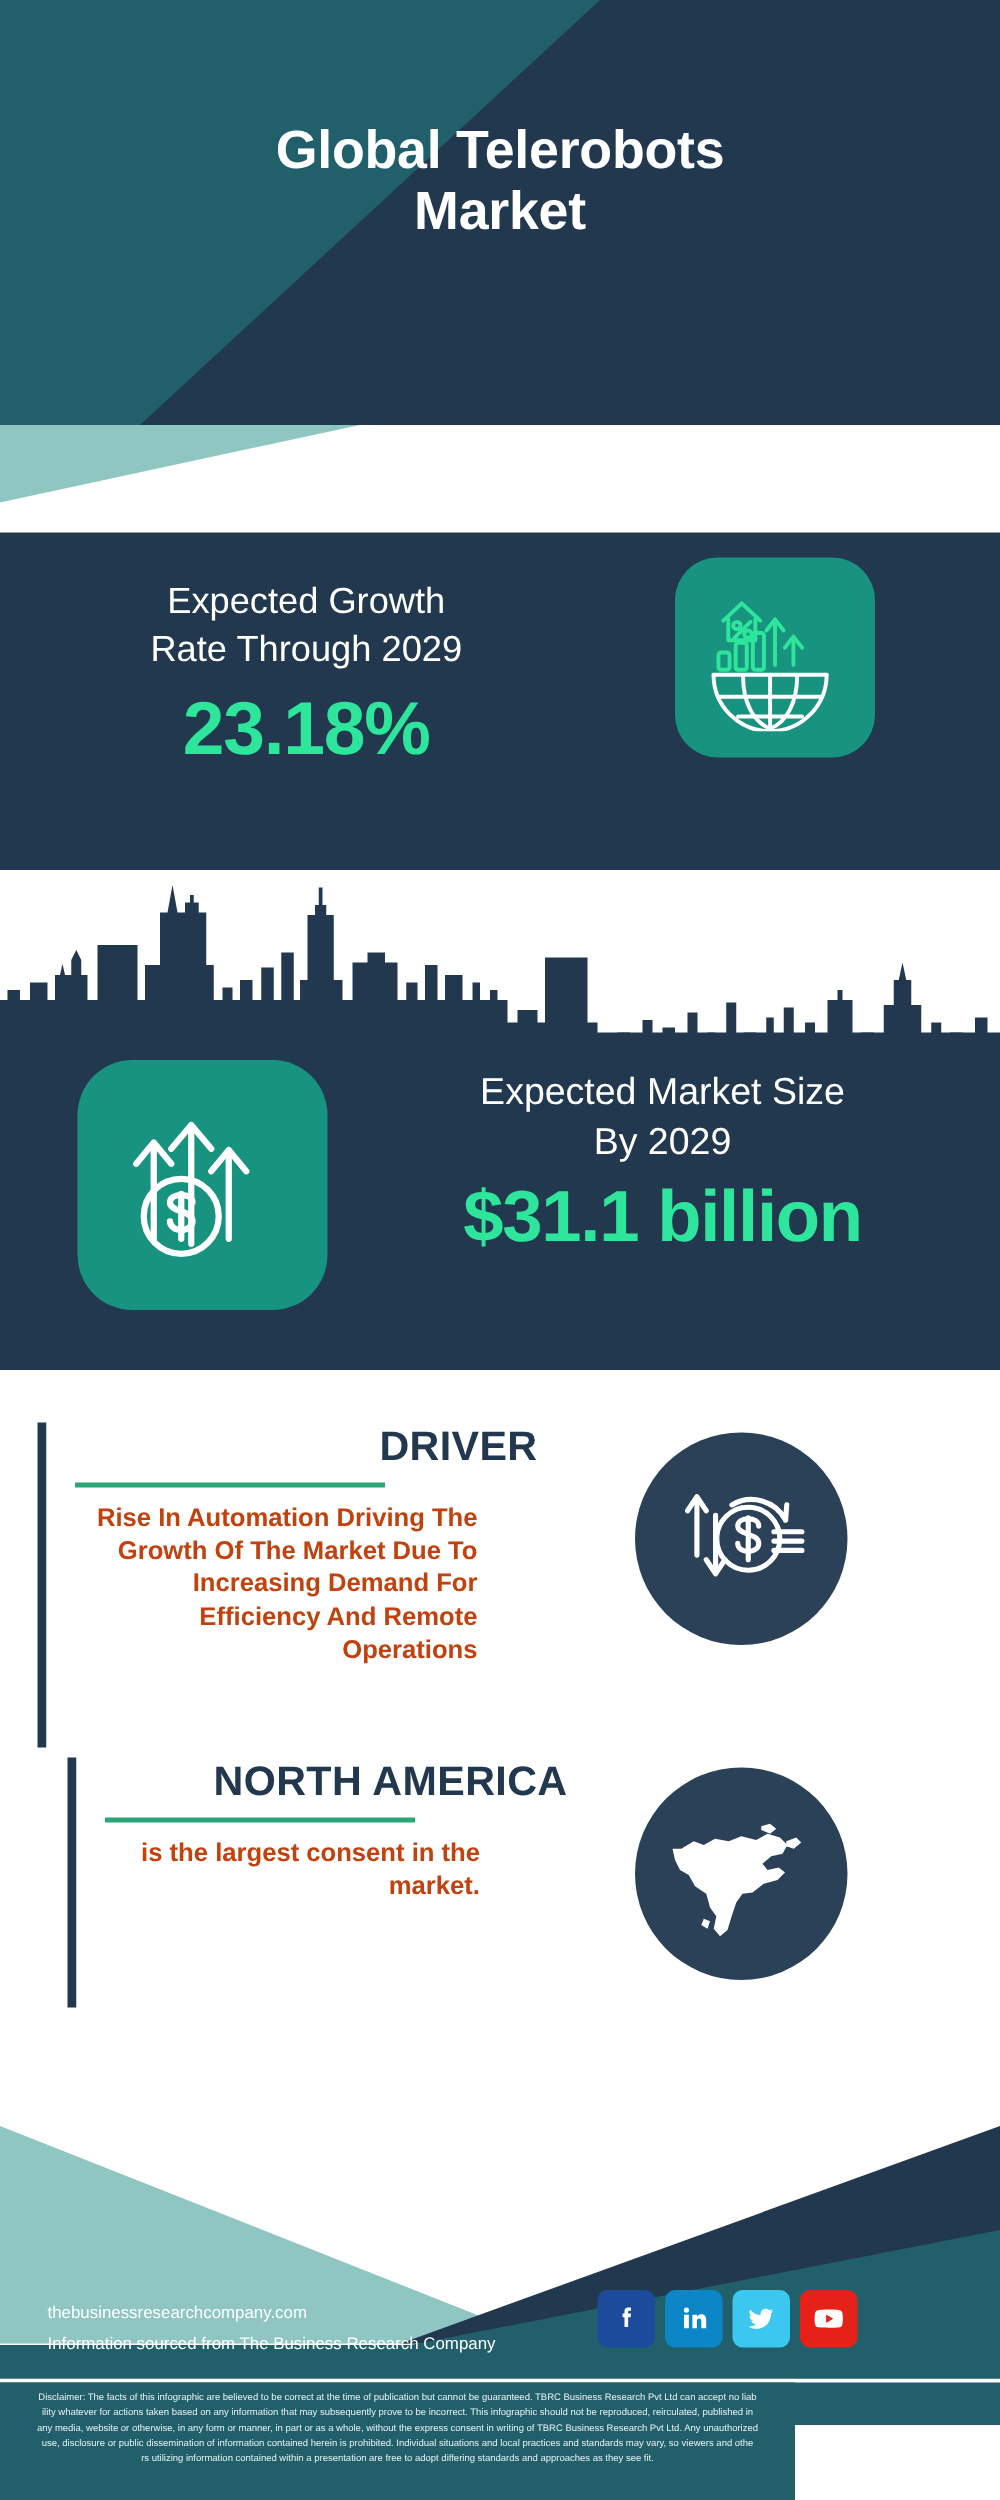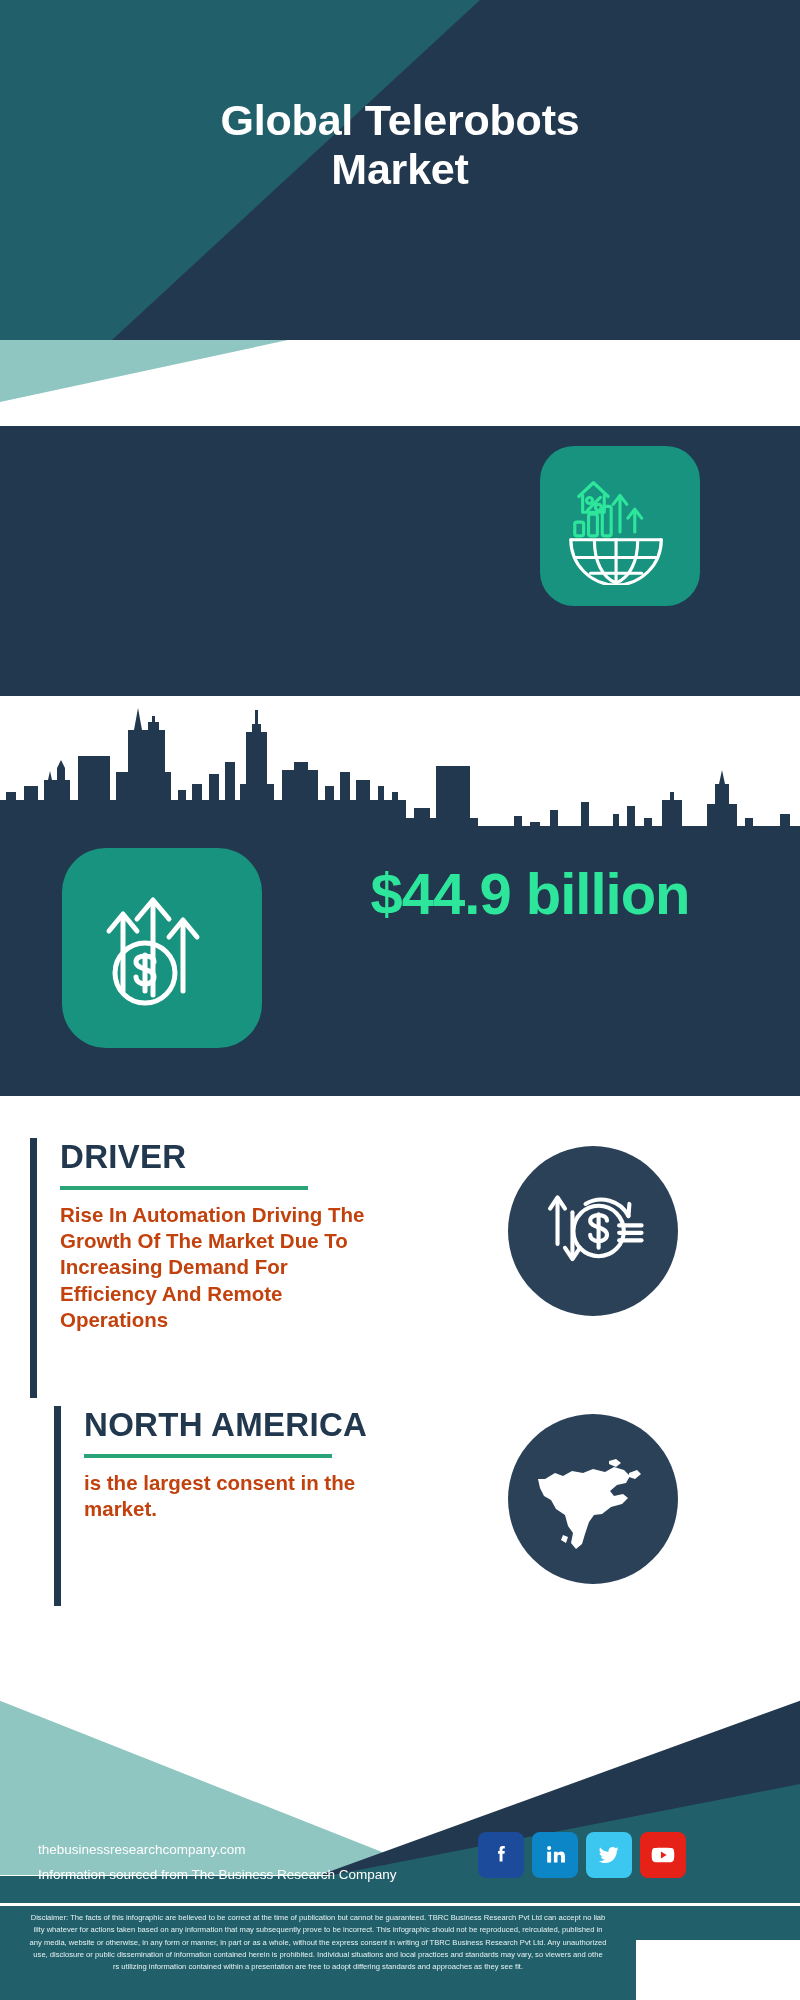--- a/index.html
+++ b/index.html
@@ -51,21 +51,21 @@
     position:absolute; left:62px; top:152px; width:200px; height:200px;
     background:#17937f; border-radius:44px;
     display:flex; align-items:center; justify-content:center;
   }
   .market-text { position:absolute; left:290px; top:158px; width:480px; text-align:center;}
   .market-label { color:#ffffff; font-size:30px; line-height:1.34; font-weight:400; }
   .market-value { color:#2ee69b; font-size:58px; font-weight:bold; margin-top:6px; letter-spacing:-1px;}
 
   
   .insights { position:absolute; left:0; top:1096px; width:800px; height:584px; background:#ffffff; }
-  .card { position:absolute; }
+  .card { position:absolute;text-align:right; }
   .card .bar { position:absolute; left:0; top:0; width:7px; background:#22384f; }
   .card .inner { position:absolute; left:30px; top:0; width:370px; }
   .card-title { color:#22384f; font-weight:bold; letter-spacing:0.3px; }
   .card-rule { height:4px; background:#2aa578; margin:10px 0 12px 0; }
   .card-body { color:#c2410c; font-weight:bold; line-height:1.28; }
 
   .circle-icon {
     position:absolute; border-radius:50%; background:#2a4158;
     display:flex; align-items:center; justify-content:center;
   }
@@ -110,20 +110,27 @@
       <div>Global Telerobots</div>
       <div>Market</div>
     </div>
   </div>
 
   <div class="white-band">
     <div class="teal-tri"></div>
   </div>
 
   <div class="growth">
+    <div class="growth-text">
+      <div class="growth-label">
+        <div>Expected Growth</div>
+        <div>Rate Through 2029</div>
+      </div>
+      <div class="growth-value">23.18%</div>
+    </div>
     <div class="growth-icon">
       <svg width="118" height="118" viewBox="0 0 120 120" fill="none" stroke="#2ee69b" stroke-width="3.2" stroke-linecap="round" stroke-linejoin="round">
 
         <path d="M18 30 L33 16 L48 30"></path>
         <path d="M22 29 V46 H44 V29"></path>
         <circle cx="29" cy="34" r="3"></circle>
         <circle cx="38" cy="41" r="3"></circle>
         <path d="M40 31 L27 44"></path>
 
         <rect x="14" y="56" width="9" height="14" rx="2"></rect>
@@ -161,21 +168,25 @@
         <path d="M50 46 L66 27 L82 46"></path>
         <path d="M96 118 V50"></path>
         <path d="M82 64 L96 47 L110 64"></path>
         <circle cx="58" cy="100" r="30"></circle>
         <path d="M58 82 V118"></path>
         <path d="M67 89 C67 85 63 83 58 83 C53 83 49 85 49 89 C49 97 67 95 67 104 C67 108 63 111 58 111 C53 111 49 108 49 104"></path>
       </svg>
     </div>
 
     <div class="market-text">
-      <div class="market-value">$44.9 billion</div>
+      <div class="market-label">
+        <div>Expected Market Size</div>
+        <div>By 2029</div>
+      </div>
+      <div class="market-value">$31.1 billion</div>
     </div>
   </div>
 
   <div class="insights">
 
     <div class="card" style="left:30px; top:42px; width:400px; height:260px;">
       <div class="bar" style="height:260px;"></div>
       <div class="inner">
         <div class="card-title" style="font-size:33px;">DRIVER</div>
         <div class="card-rule" style="width:248px;"></div>

